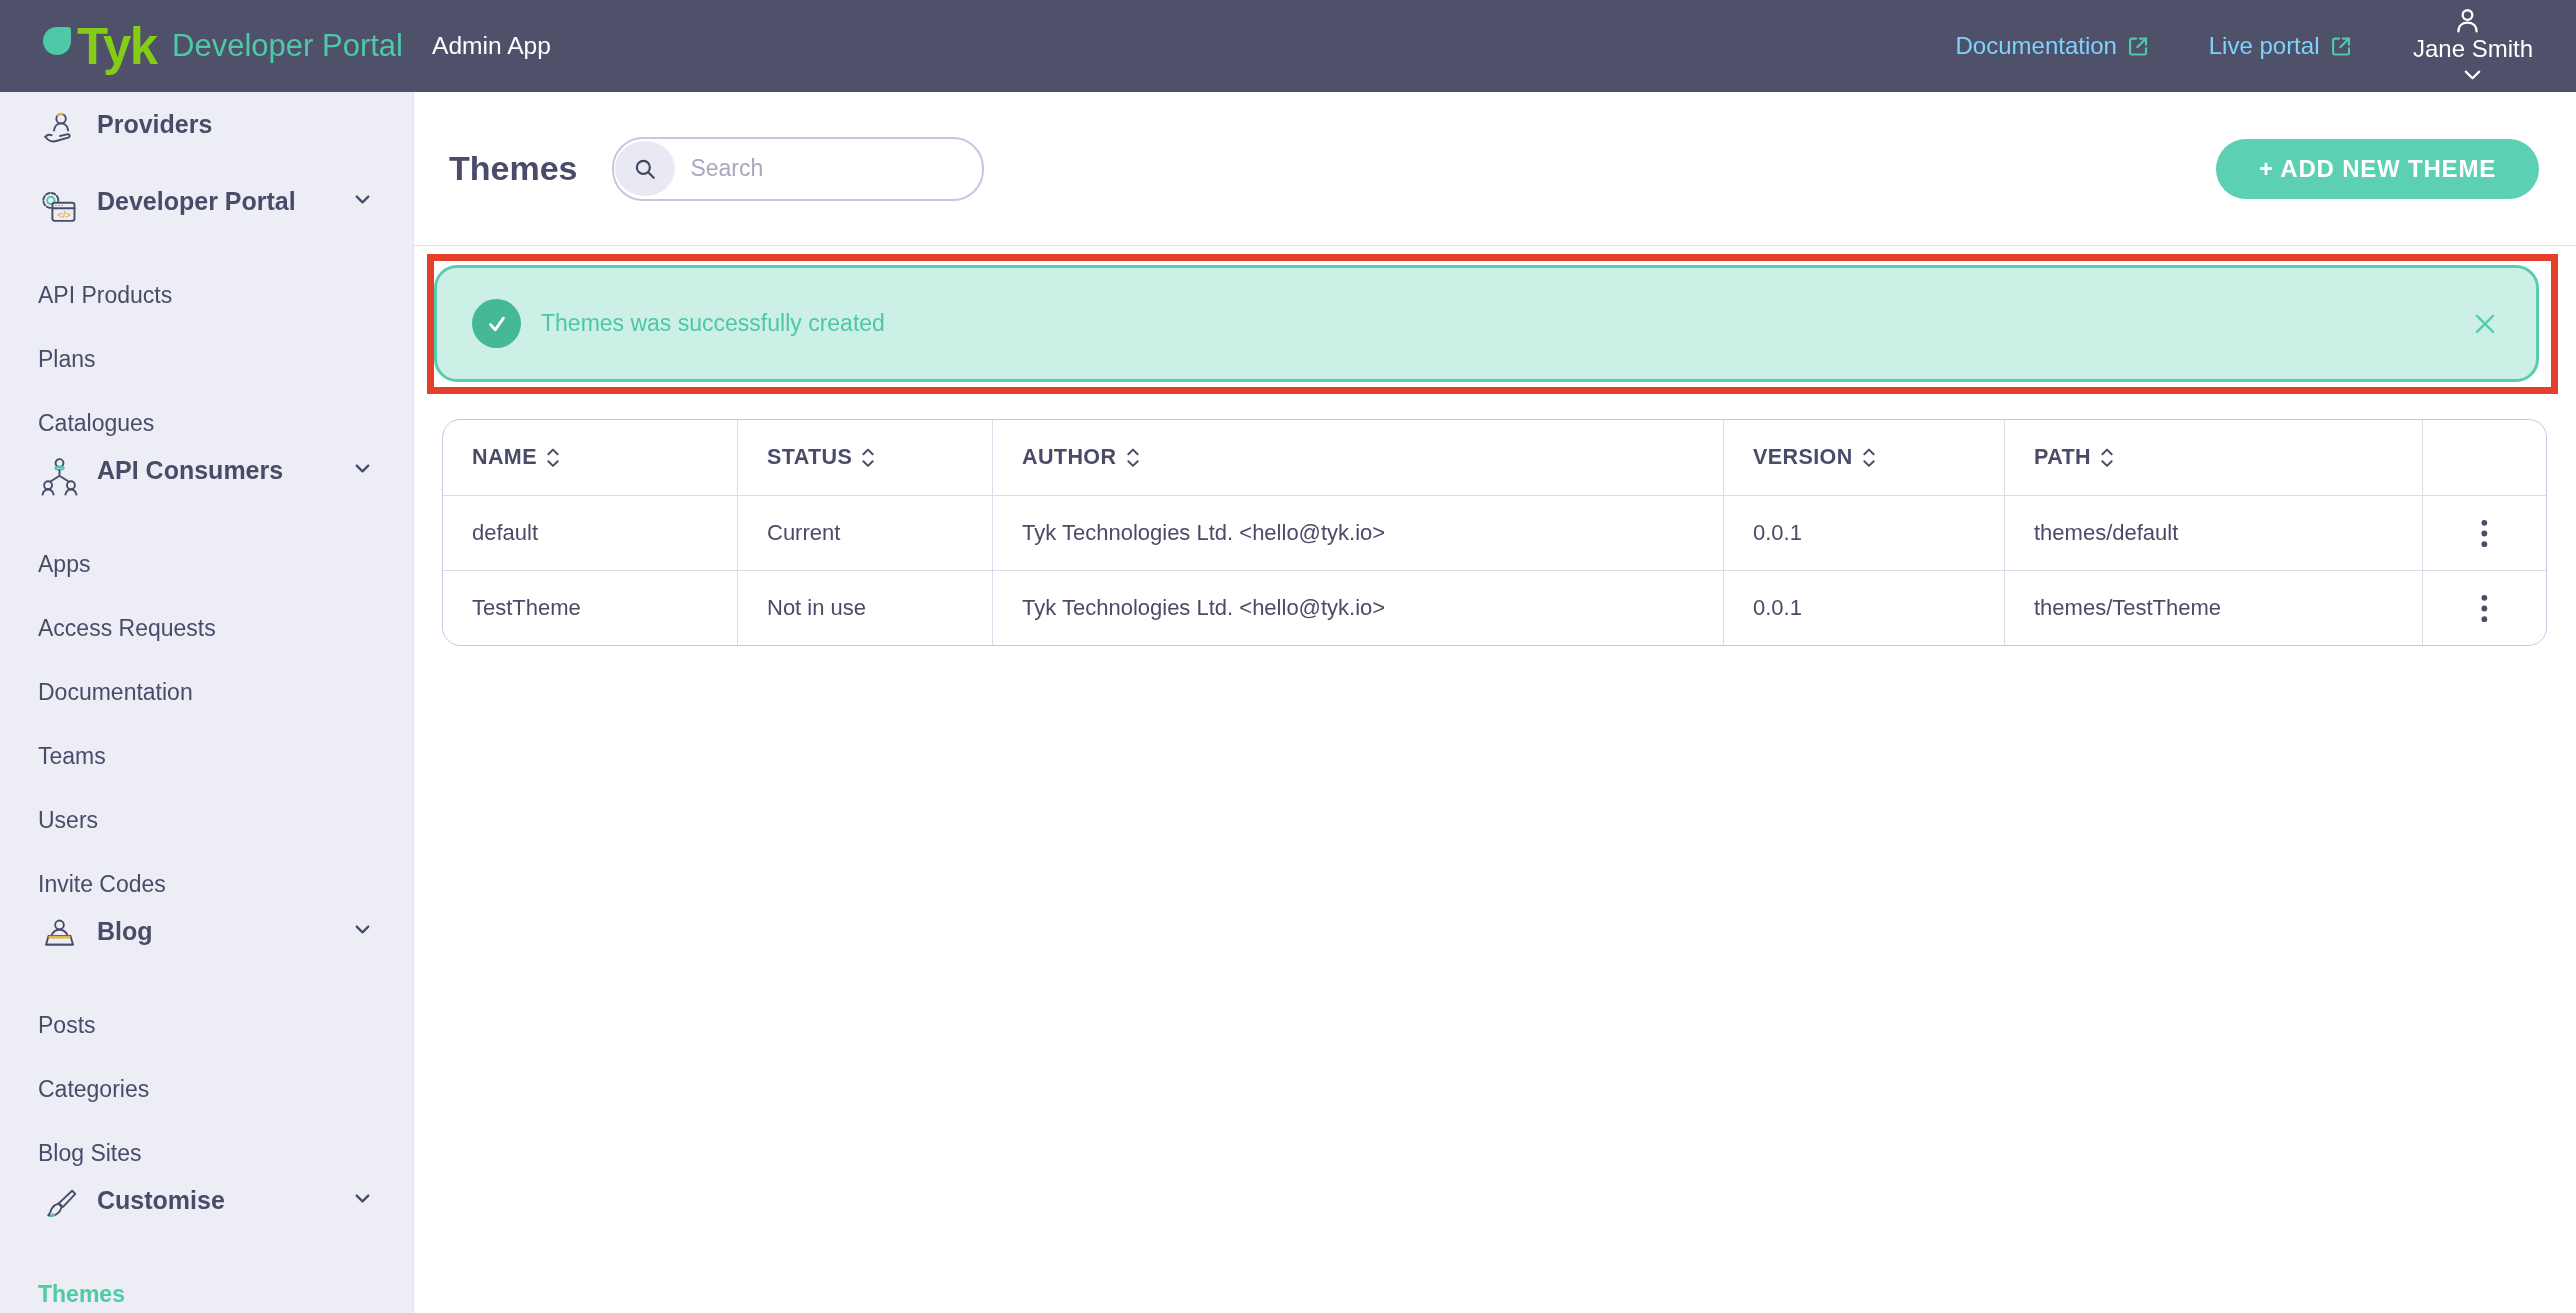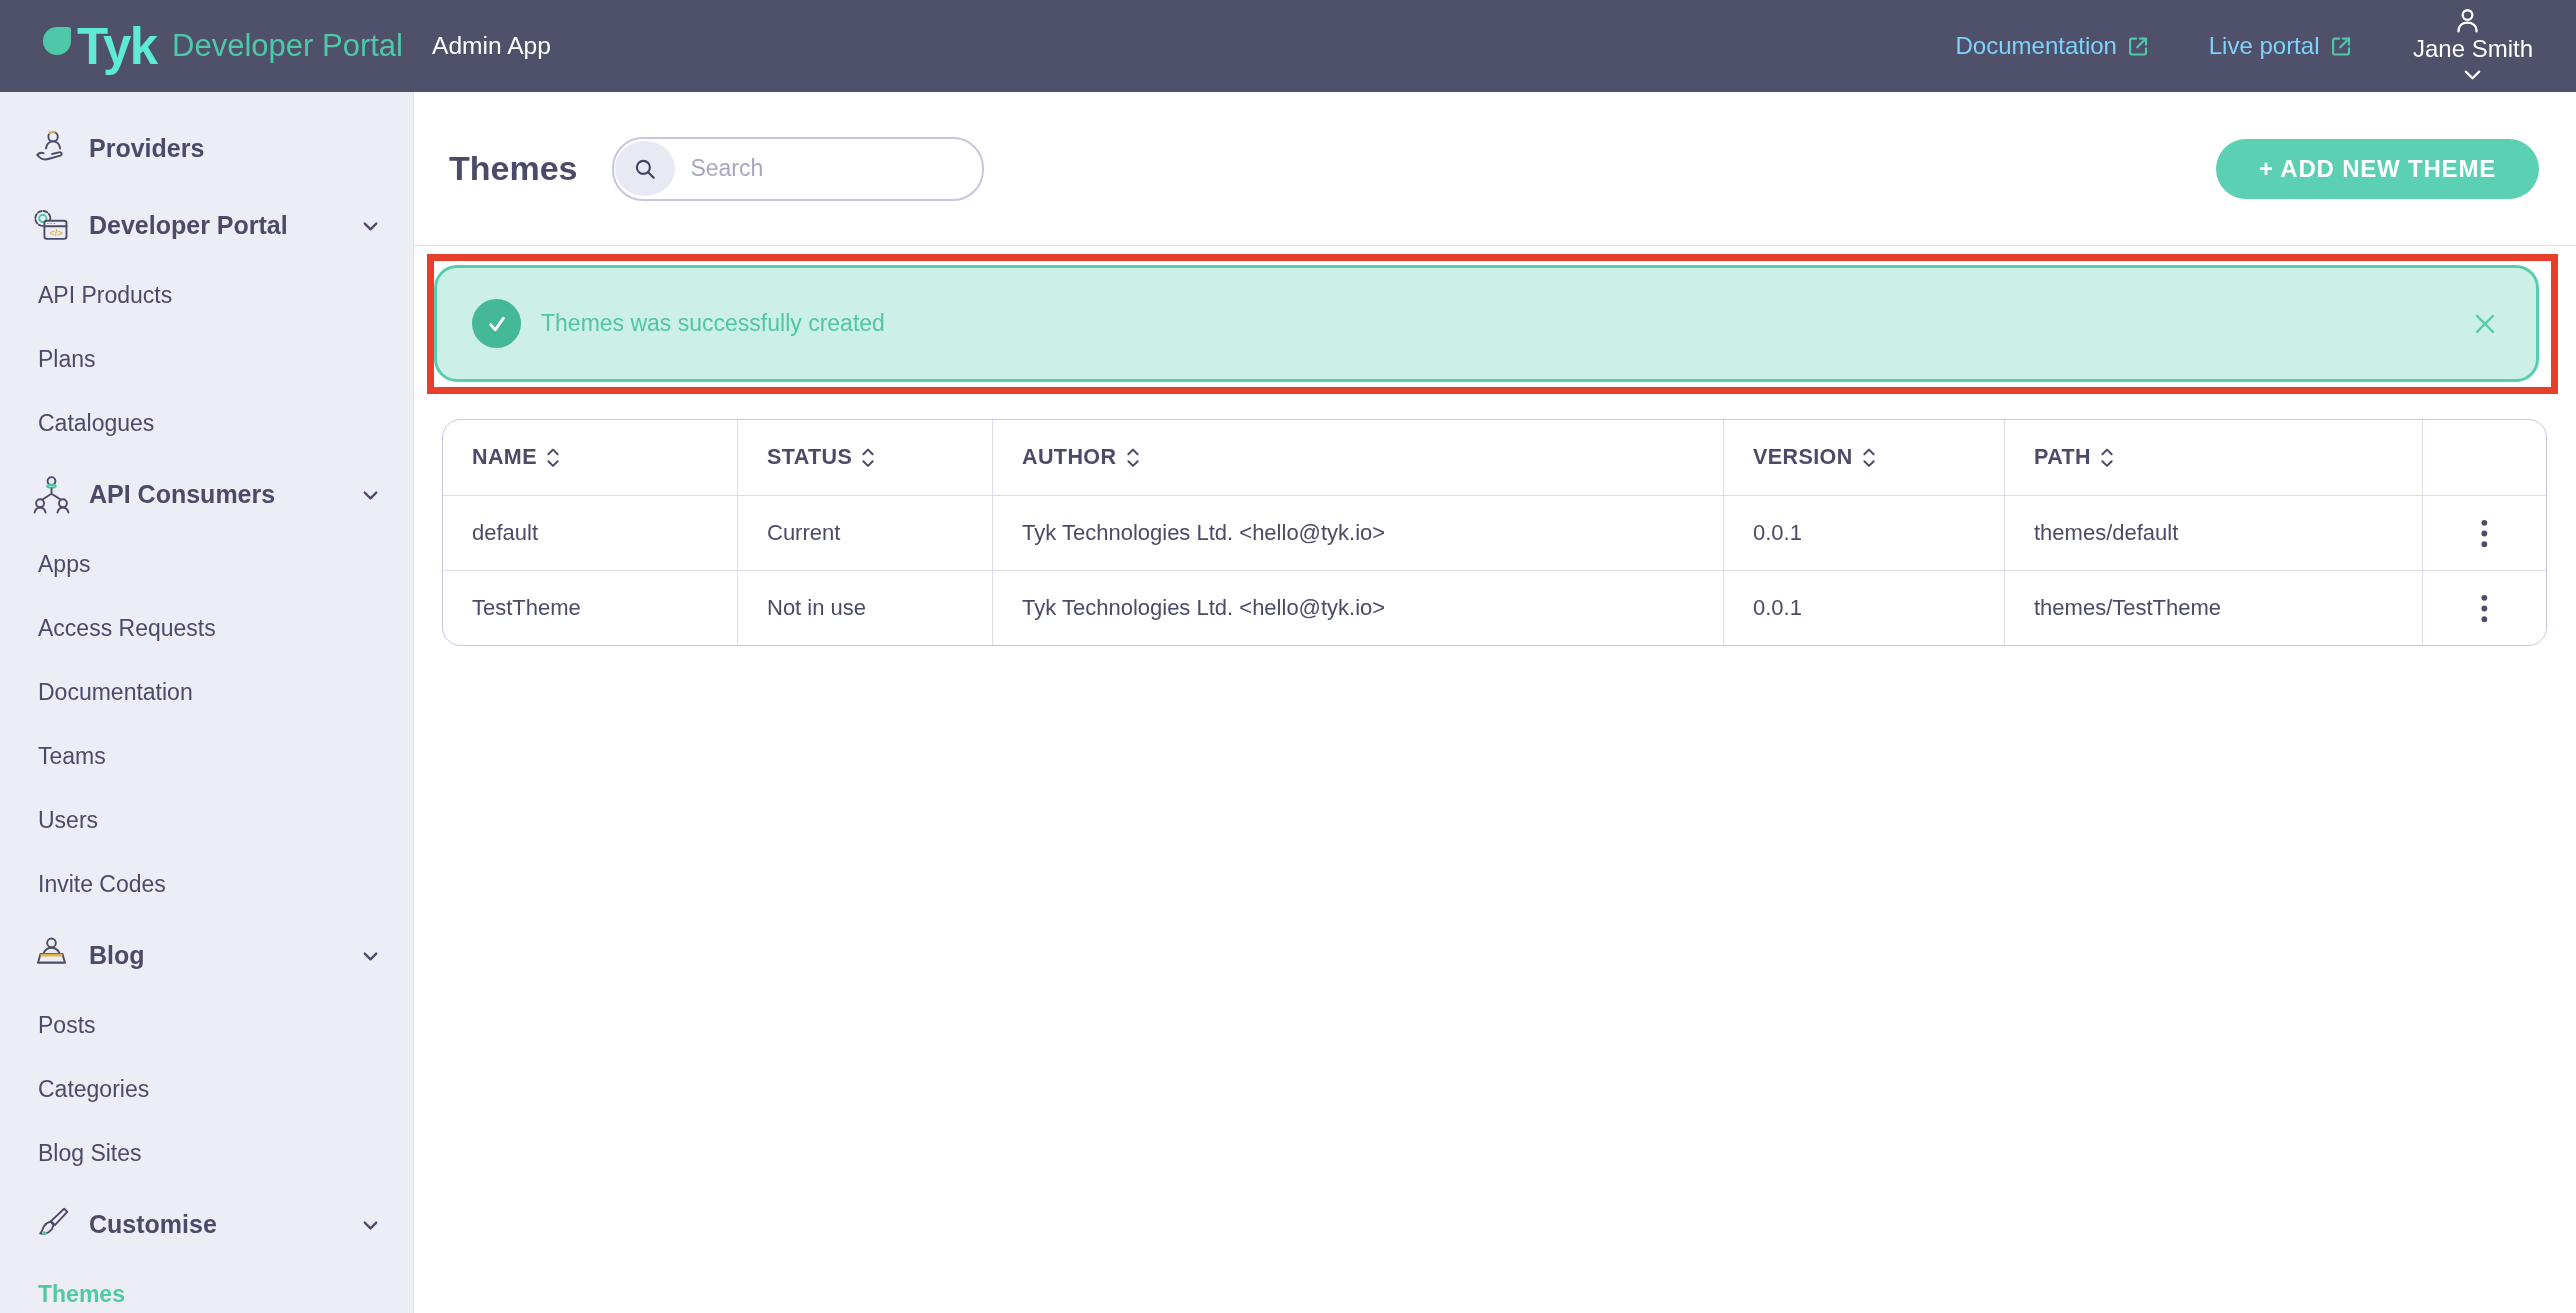--- a/index.html
+++ b/index.html
@@ -5,34 +5,34 @@
   html,body{margin:0;padding:0;background:#fff;}
   .app{position:relative;width:2576px;height:1313px;overflow:hidden;
        font-family:"Liberation Sans","DejaVu Sans",sans-serif;color:#4A4B68;}
 
   
   .topbar{position:absolute;left:0;top:0;width:100%;height:92px;background:#4F5069;
           display:flex;align-items:center;padding:0 43px;box-sizing:border-box;}
   .logo{display:flex;align-items:center;}
   .leaf{width:28px;height:28px;background:#4EC9A8;border-radius:50% 3.1px 50% 50%;
         margin-right:6.1px;margin-top:-10.7px;}
-  .brand{font-size:51px;font-weight:bold;color:#5eead4;letter-spacing:-1.5px;line-height:1;}
+  .brand{font-size:51px;font-weight:bold;color:#84cc16;letter-spacing:-1.5px;line-height:1;}
   .brand-suffix{font-size:31px;color:#4EC9A8;margin-left:15.4px;font-weight:400;}
   .app-label{font-size:24.6px;color:#fff;margin-left:29px;font-weight:400;}
   .topbar-right{margin-left:auto;display:flex;align-items:center;}
   .top-link{display:flex;align-items:center;gap:9.2px;color:#7dd3fc;font-size:24px;cursor:pointer;}
   .top-link + .top-link{margin-left:58px;}
   .user{display:flex;align-items:center;margin-left:49px;cursor:pointer;flex-direction:column;}
   .user-name{font-size:24px;color:#fff;margin-left:10.7px;}
   .icon{display:inline-flex;align-items:center;justify-content:center;}
 
   
   .sidebar{position:absolute;left:0;top:92px;width:414px;height:1221px;background:#EDEDF6;
            border-right:1.5px solid #E3E3F0;box-sizing:border-box;padding-top:17.7px;overflow:hidden;}
-  .nav-section{height:77px;display:flex;align-items:center;padding:0 31px;cursor:pointer;}
+  .nav-section{height:77px;display:flex;align-items:flex-start;padding:0 39px;cursor:pointer;}
   .nav-section .nav-label{font-size:25px;font-weight:bold;color:#4A4B68;margin-left:17px;}
   .nav-sub{height:64px;display:flex;align-items:center;padding-left:38px;cursor:pointer;}
   .nav-sub .nav-label{font-size:23px;color:#4A4B68;}
   .nav-sub.active .nav-label{color:#4ECBA1;font-weight:bold;}
   .nav-chevron{margin-left:auto;}
 
   
   .main{position:absolute;left:414px;top:92px;width:2162px;height:1221px;background:#fff;}
   .toolbar{height:154px;display:flex;align-items:center;padding-left:35px;padding-right:37px;
            border-bottom:1.5px solid #DEDEEF;box-sizing:border-box;}

